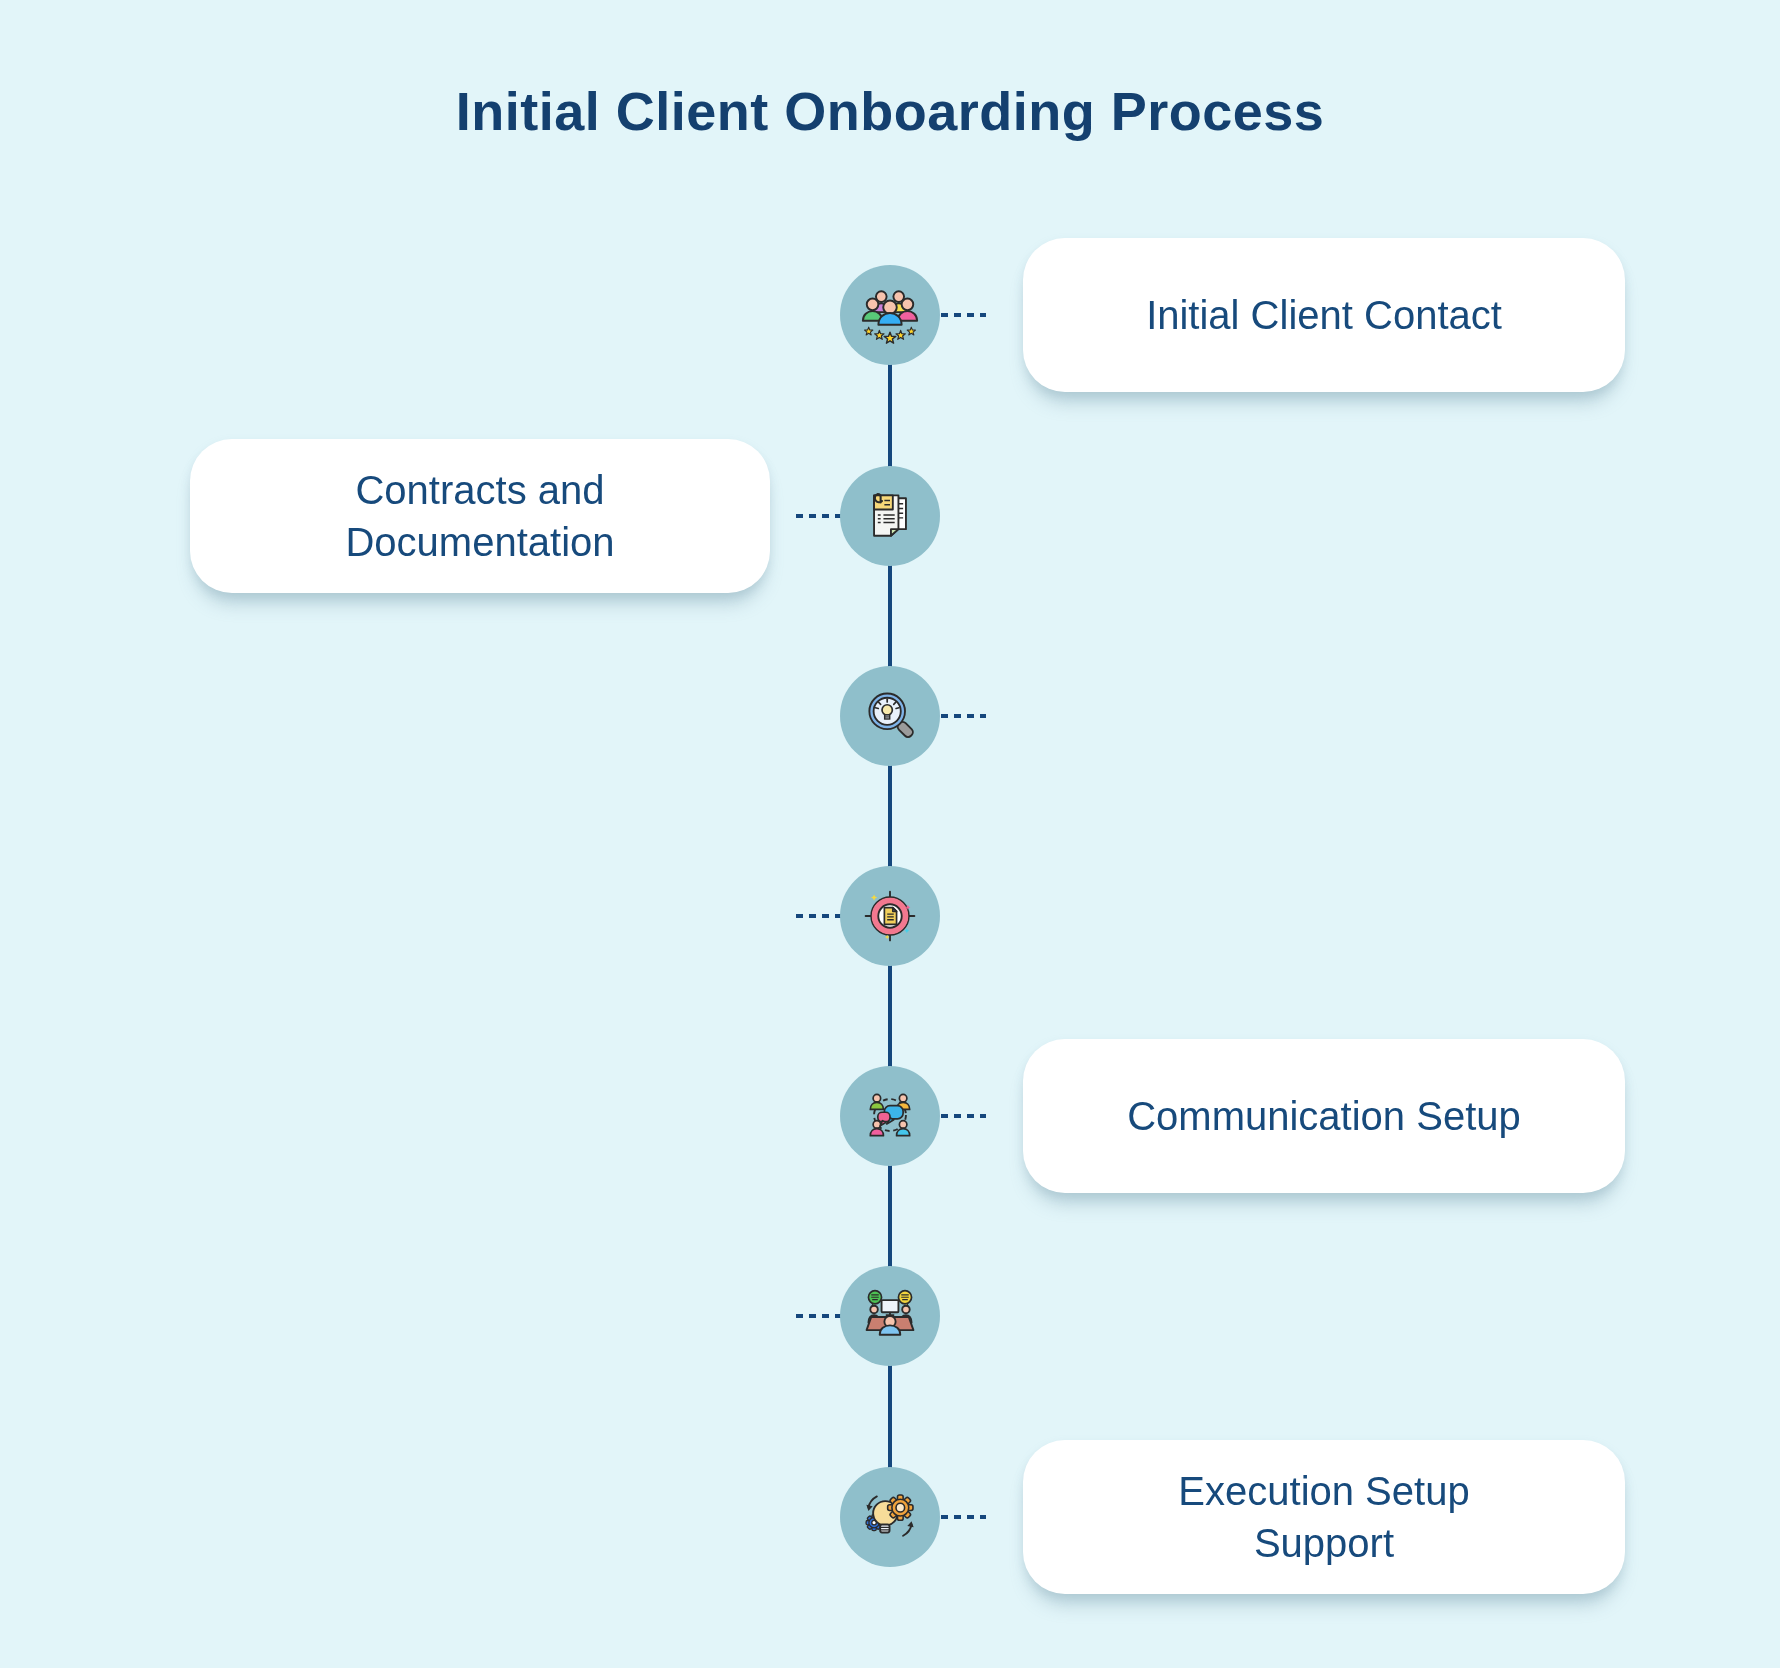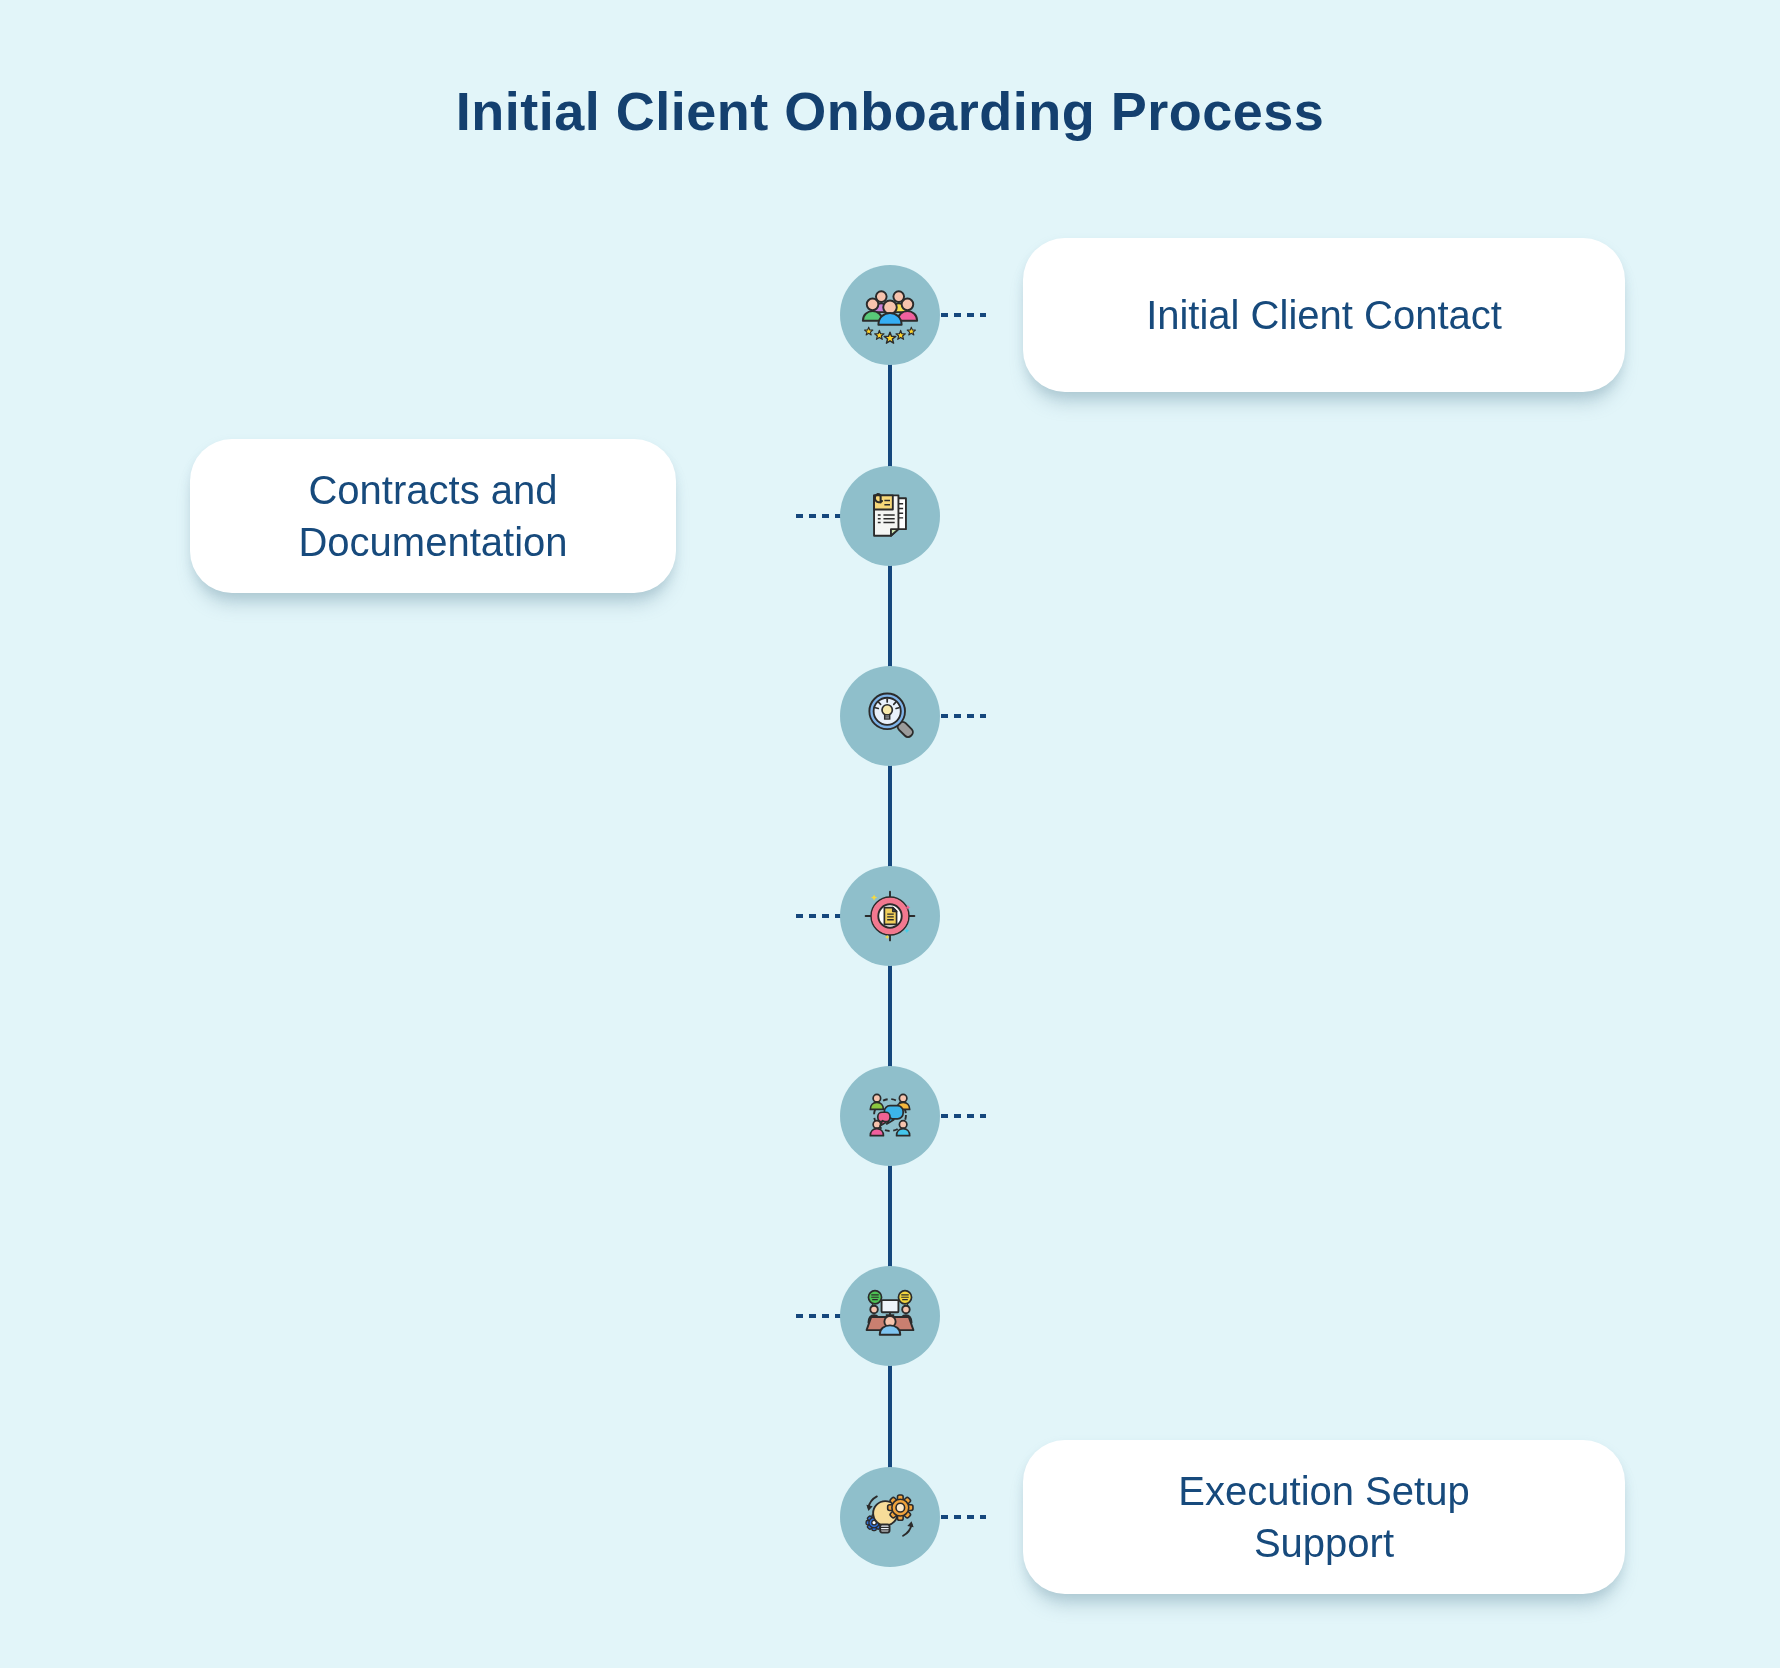--- a/index.html
+++ b/index.html
@@ -28,21 +28,21 @@
   .connector.right{left:941px;width:45px;}
   .connector.left{left:796px;width:45px;}
   .card{
     position:absolute;height:154px;background:#ffffff;border-radius:42px;
     box-shadow:0 16px 18px -6px rgba(127,162,177,.45),0 4px 10px rgba(127,162,177,.18);
     display:flex;align-items:center;justify-content:center;text-align:center;
     color:#174a7c;font-size:40px;font-weight:500;line-height:1.3;
     white-space:pre-line;padding:0 30px;box-sizing:border-box;
   }
   .card.right{left:985px;width:602px;margin-left:38px;}
-  .card.left{left:190px;width:486px;}
+  .card.left{left:190px;width:580px;}
   svg{display:block;}
 </style>
 </head>
 <body>
 
 <div class="canvas">
 
   <div class="title">Initial Client Onboarding Process</div>
 
   <div class="spine"></div>
@@ -152,20 +152,23 @@
       <g>
         <path d="M15 9 l1 2.3 2.3 1 -2.3 1 -1 2.3 -1 -2.3 -2.3 -1 2.3 -1 z" fill="#f6d93f"></path>
         <path d="M51 20 l0.8 1.9 1.9 0.8 -1.9 0.8 -0.8 1.9 -0.8 -1.9 -1.9 -0.8 1.9 -0.8 z" fill="#f06292"></path>
         <path d="M50 45 l0.8 1.9 1.9 0.8 -1.9 0.8 -0.8 1.9 -0.8 -1.9 -1.9 -0.8 1.9 -0.8 z" fill="#45d0ea"></path>
         <path d="M29 52 l0.7 1.7 1.7 0.7 -1.7 0.7 -0.7 1.7 -0.7 -1.7 -1.7 -0.7 1.7 -0.7 z" fill="#f6d93f"></path>
       </g>
     </svg>
   </div>
 
   <div class="connector right" style="top:1114px"></div>
+  <div class="card right" style="top:1039px">
+    <span>Communication Setup</span>
+  </div>
   <div class="node" style="top:1066px">
     <svg viewBox="0 0 64 64" width="60" height="60">
       <circle cx="32" cy="31" r="17" fill="none" stroke="#2b2b2b" stroke-width="2" stroke-dasharray="5 4"></circle>
       <g stroke="#2b2b2b" stroke-width="1.8" stroke-linejoin="round">
         <circle cx="18" cy="13" r="4" fill="#f6c3ad"></circle>
         <path d="M11 25 c0 -4.5 3 -7.5 7 -7.5 s7 3 7 7.5 z" fill="#8bc63f"></path>
         <circle cx="46" cy="13" r="4" fill="#f6c3ad"></circle>
         <path d="M39 25 c0 -4.5 3 -7.5 7 -7.5 s7 3 7 7.5 z" fill="#f3b63c"></path>
         <circle cx="18" cy="41" r="4" fill="#f6c3ad"></circle>
         <path d="M11 53 c0 -4.5 3 -7.5 7 -7.5 s7 3 7 7.5 z" fill="#f0609e"></path>

